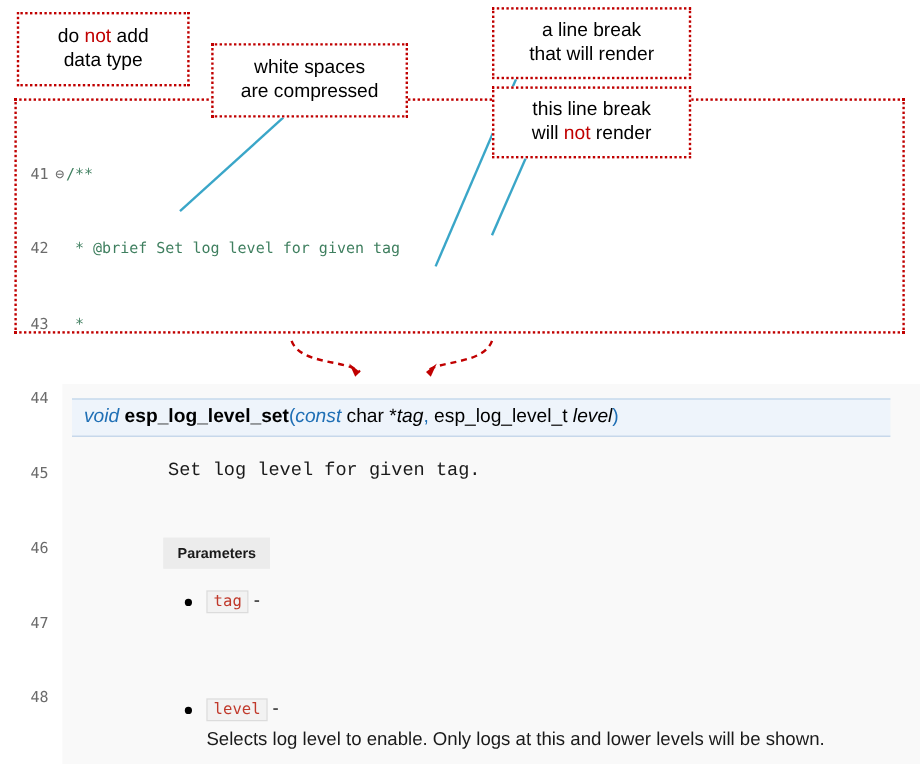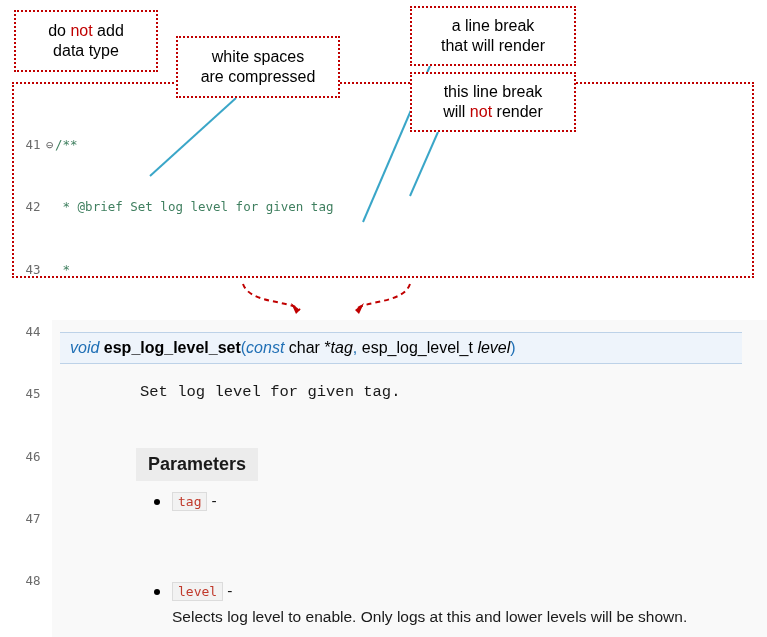--- a/index.html
+++ b/index.html
@@ -138,21 +138,21 @@
     color: #1a1a1a;
     line-height: 1.35;
   }
   #doc-p1 { left: 88px; top: 62px; width: 600px; font-family: Liberation Mono, monospace; }
   #doc-p2 { left: 88px; top: 95px; width: 620px; }
   .params-header {
     position: absolute;
     left: 84px; top: 128px;
     background: #ececec;
     padding: 6px 12px;
-    font-size: 18px;
+    font-size: 12px;
     font-weight: bold;
     color: #1a1a1a;
     box-sizing: border-box;
   }
   .param-item {
     position: absolute;
     left: 120px;
     width: 580px;
   }
   .bullet {

